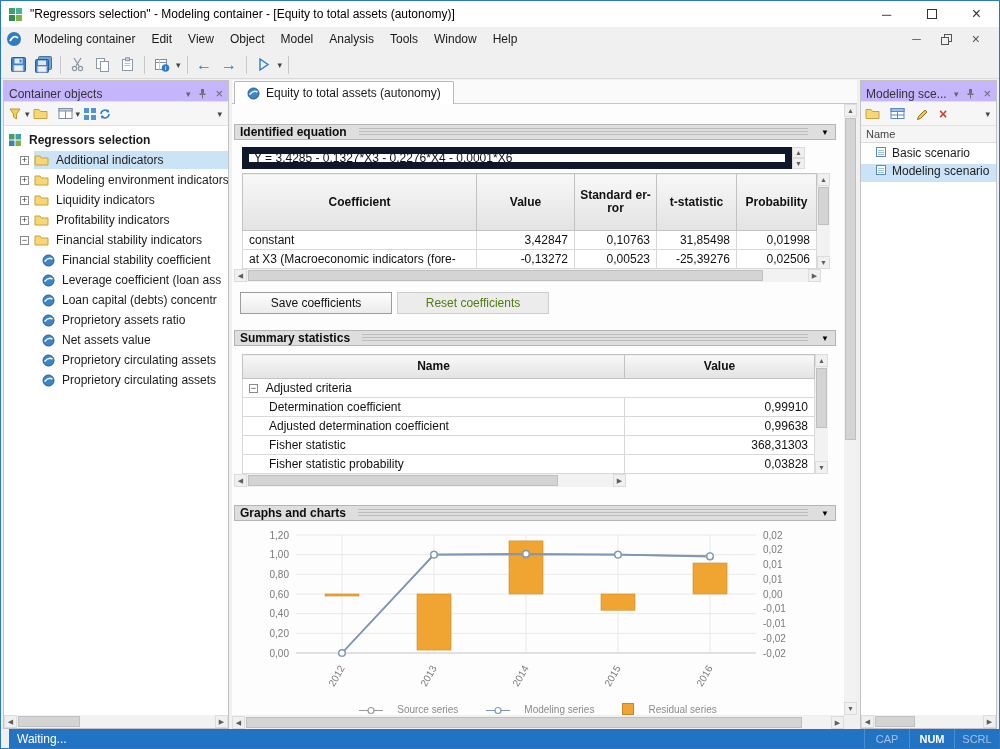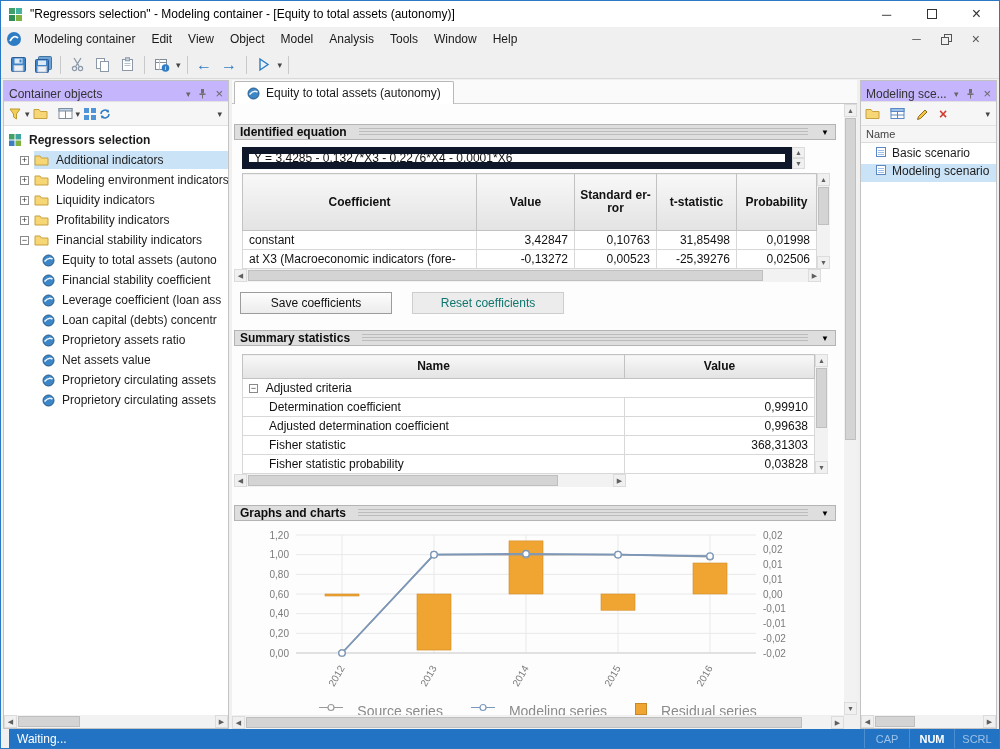--- a/index.html
+++ b/index.html
@@ -68,28 +68,28 @@
 .spin .sbb{height:11px}
 
 .tblrow{display:flex;margin-left:10px}
 table.grid{border-collapse:collapse;table-layout:fixed;font-size:12px;background:#fff;border:1px solid #adadad}
 .grid th{background:linear-gradient(#f8f8f8,#e3e3e3);border:1px solid #c2c2c2;font-weight:bold;color:#111;text-align:center;white-space:pre-line;line-height:13px;padding:2px 3px}
 .grid td{border:1px solid #d8d8d8;height:19px;padding:0 6px;color:#111;white-space:nowrap;overflow:hidden}
 .num{text-align:right}
 .indent{padding-left:26px !important}
 .grouprow td{font-weight:normal}
 
-.btnrow{display:flex;gap:20px;margin:10px 0 16px 8px}
+.btnrow{display:flex;gap:5px;margin:10px 0 16px 8px}
 .btn{height:22px;width:152px;background:linear-gradient(#fdfdfd,#ececec);border:1px solid #9c9c9c;font-size:12px;color:#111;font-family:"Liberation Sans",sans-serif}
-.btn.disabled{background:#ececec;border-color:#cdcdcd;color:#0f766e}
+.btn.disabled{background:#ececec;border-color:#cdcdcd;color:#4d7c0f}
 
 .chartwrap{margin:6px 0 0 6px}
 .legend{display:flex;flex-direction:column;gap:3px;align-items:center;margin-top:2px;width:600px}
 .lrow{display:flex;gap:28px}
-.litem{display:flex;align-items:flex-start;gap:14px;font-size:14px;color:#8b8b8b;white-space:nowrap}
+.litem{display:flex;align-items:flex-end;gap:14px;font-size:10px;color:#8b8b8b;white-space:nowrap}
 
 .colhead{height:17px;background:#f5f5f5;border-bottom:1px solid #dcdcdc;font-size:11px;color:#444;display:flex;align-items:center;padding:0 5px}
 .srow{height:18px;display:flex;align-items:flex-start;gap:5px;font-size:12px;color:#1c1c1c;padding-left:14px;white-space:nowrap;overflow:hidden}
 .srow.sel{background:#cbe3f7}
 
 .statusbar{position:absolute;bottom:0;left:8px;right:0;height:19px;background:#2273c3;color:#fff;display:flex;align-items:center;font-size:12px}
 .statusbar .msg{padding-left:8px}
 .inds{margin-left:auto;display:flex;height:100%}
 .ind{width:45px;display:flex;align-items:center;justify-content:center;font-size:11px;border-left:1px solid #4c8ed2}
 .ind.dim{color:#9dc2e8}
@@ -348,29 +348,20 @@
         <div class="trow lvl1">
           <span class="expander">−</span>
           <span class="hl">
               <span class="ticon">
                 <svg width="15" height="12" viewBox="0 0 15 12">
                   <path d="M1 2.5 L1 11 H14 V4 H7.5 L6 2 H1 Z" fill="#f7d676" stroke="#c7a13c"></path>
                 </svg>
               </span>
           <span class="lbl">Financial stability indicators</span>
             </span>
-        </div>
-        <div class="trow lvl2">
-          <span class="ticon">
-              <svg width="13" height="13" viewBox="0 0 13 13">
-                <circle cx="6.5" cy="6.5" r="5.5" fill="#3d86c6" stroke="#27598c"></circle>
-                <path d="M2.5 7.5 Q6.5 2.5 10.5 5" stroke="#eaf4fc" stroke-width="1.5" fill="none"></path>
-              </svg>
-            </span>
-          <span class="lbl">Equity to total assets (autono</span>
         </div>
         <div class="trow lvl2">
           <span class="ticon">
               <svg width="13" height="13" viewBox="0 0 13 13">
                 <circle cx="6.5" cy="6.5" r="5.5" fill="#3d86c6" stroke="#27598c"></circle>
                 <path d="M2.5 7.5 Q6.5 2.5 10.5 5" stroke="#eaf4fc" stroke-width="1.5" fill="none"></path>
               </svg>
             </span>
           <span class="lbl">Financial stability coefficient</span>
         </div>

